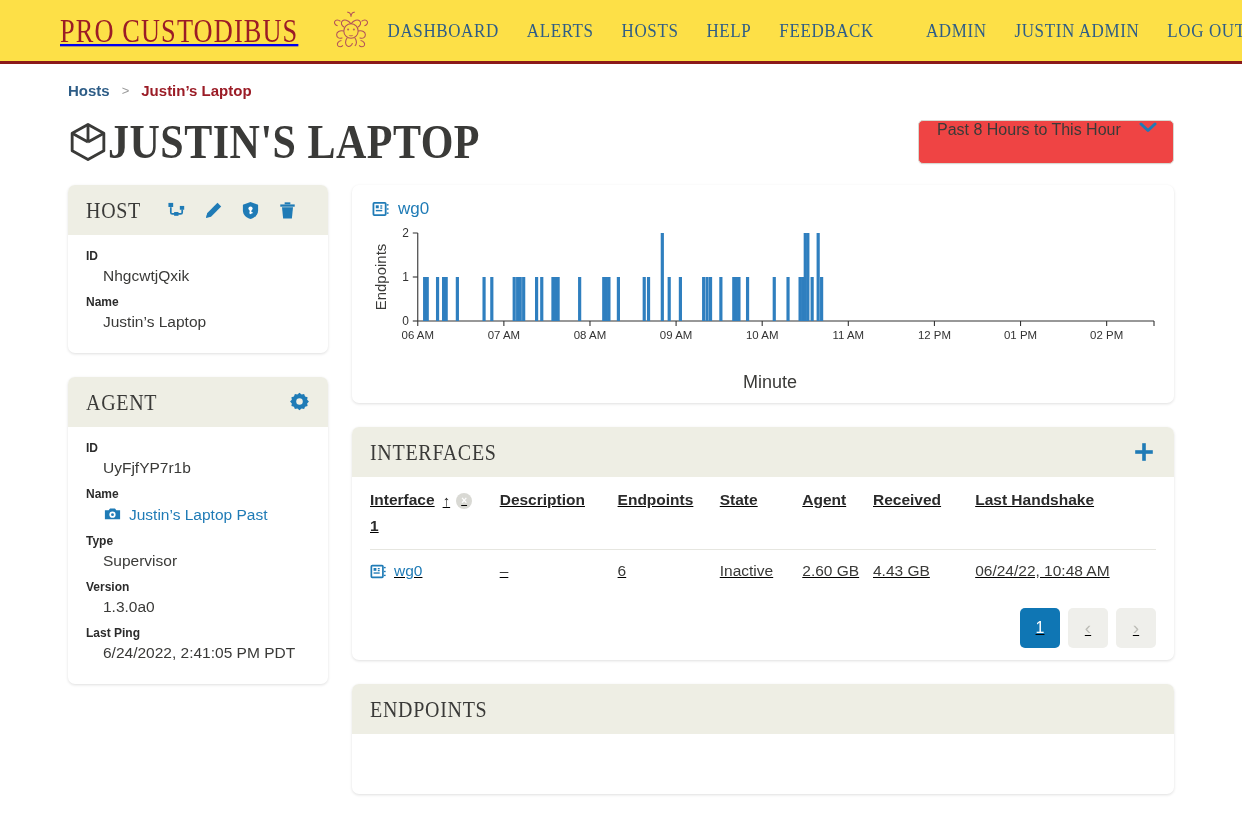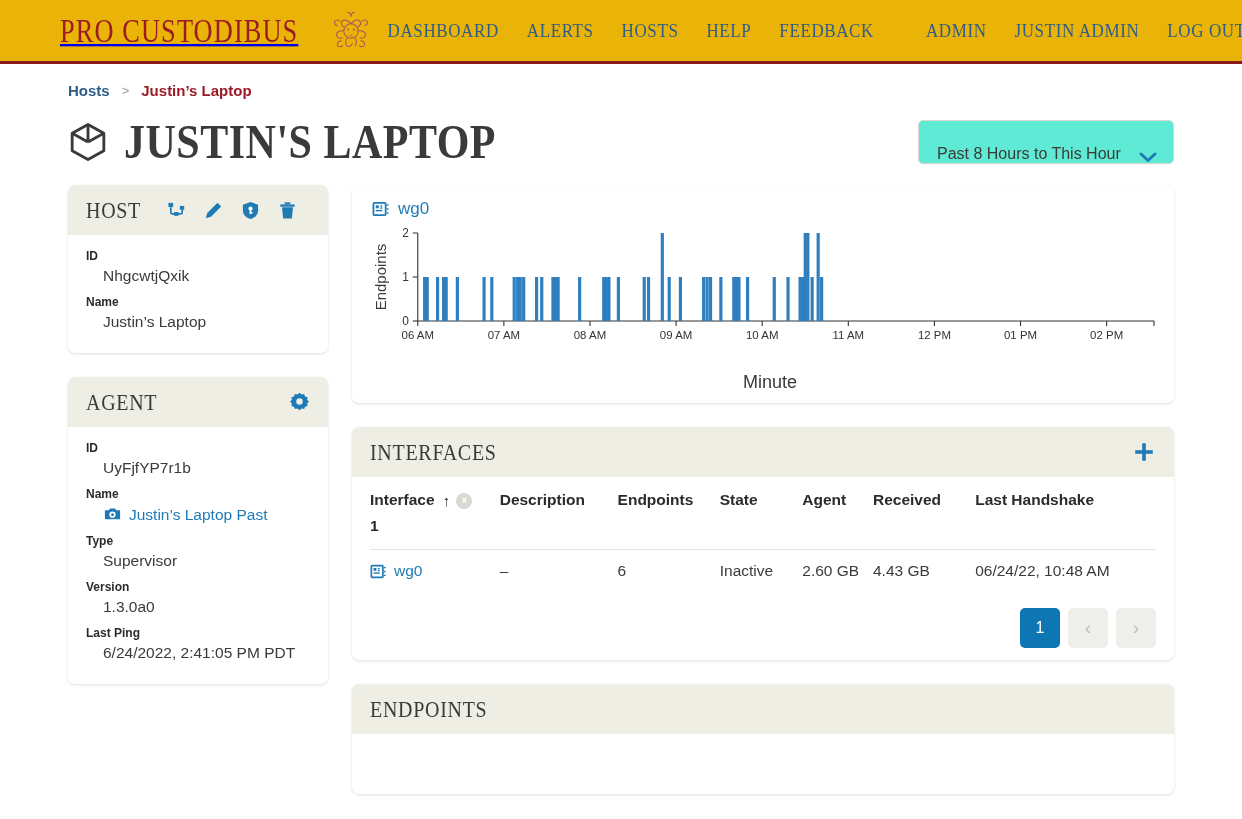--- a/index.html
+++ b/index.html
@@ -8,21 +8,21 @@
     width: 1242px; height: 819px;
     overflow: hidden;
     background: #ffffff;
     font-family: "Liberation Sans", sans-serif;
     -webkit-font-smoothing: antialiased;
   }
 
   
   .topbar {
     height: 64px;
-    background: #eab308;
+    background: #fde047;
     border-bottom: 3px solid #8b1a1a;
     display: flex;
     align-items: center;
     padding: 0 48px 0 60px;
     position: relative;
   }
   .brand { display: flex; align-items: center; gap: 14px; }
   .brand-word {
     font-family: "Liberation Serif", serif;
     font-size: 28px;
@@ -65,40 +65,40 @@
   .breadcrumb .bc-sep { color: #999; font-size: 13px; }
   .breadcrumb .bc-current { color: #9b1c26; font-weight: 600; }
 
   
   .title-row {
     display: flex;
     align-items: center;
     padding: 10px 68px 0 68px;
     height: 76px;
   }
-  .title-left { display:flex; align-items:center; gap: 16px; }
+  .title-left { display:flex; align-items:center; }
   .cube-icon { width: 40px; height: 40px; display:block; }
   .page-title {
     font-family: "Liberation Serif", serif;
     font-size: 42px;
     color: #3a3a38;
     letter-spacing: 0.5px;
     transform: scaleY(1.14);
     transform-origin: left center;
     white-space: nowrap;
   }
   .range-select {
     margin-left: auto;
-    background: #5eead4;
+    background: #ef4444;
     border: 1px solid #d8d8d0;
     border-radius: 5px;
     height: 44px;
     min-width: 256px;
     display: flex;
-    align-items: flex-end;
+    align-items: flex-start;
     padding: 0 16px 0 18px;
     font-size: 16px;
     color: #3a3a38;
     gap: 16px;
     box-shadow: 0 1px 1px rgba(0,0,0,.03);
   }
   .range-select .chev { margin-left: auto; color: #1f7bb6; display:flex; }
 
   
   .main {
@@ -205,21 +205,21 @@
 
   .pager { display: flex; justify-content: flex-end; gap: 8px; padding: 16px 0 6px 0; }
   .pg {
     width: 40px; height: 40px; border-radius: 5px;
     display: flex; align-items: center; justify-content: center;
     font-size: 16px; cursor: pointer; user-select: none;
   }
   .pg.active { background: #0f76b4; color: #fff; }
   .pg.ghost { background: #efefeb; color: #bdbdb7; font-size: 19px; }
 
-  .table-pad { padding: 0 18px 6px 18px; }
+  .table-pad { padding: 0 18px 6px 18px; text-decoration: underline; }
   svg { display: block; }
 </style>
 </head>
 <body>
 
 <div class="topbar">
   <a class="brand" href="#">
     <span class="brand-word">PRO CUSTODIBUS</span>
     <span>
       <svg class="brand-mark" viewBox="0 0 48 48" aria-hidden="true">

